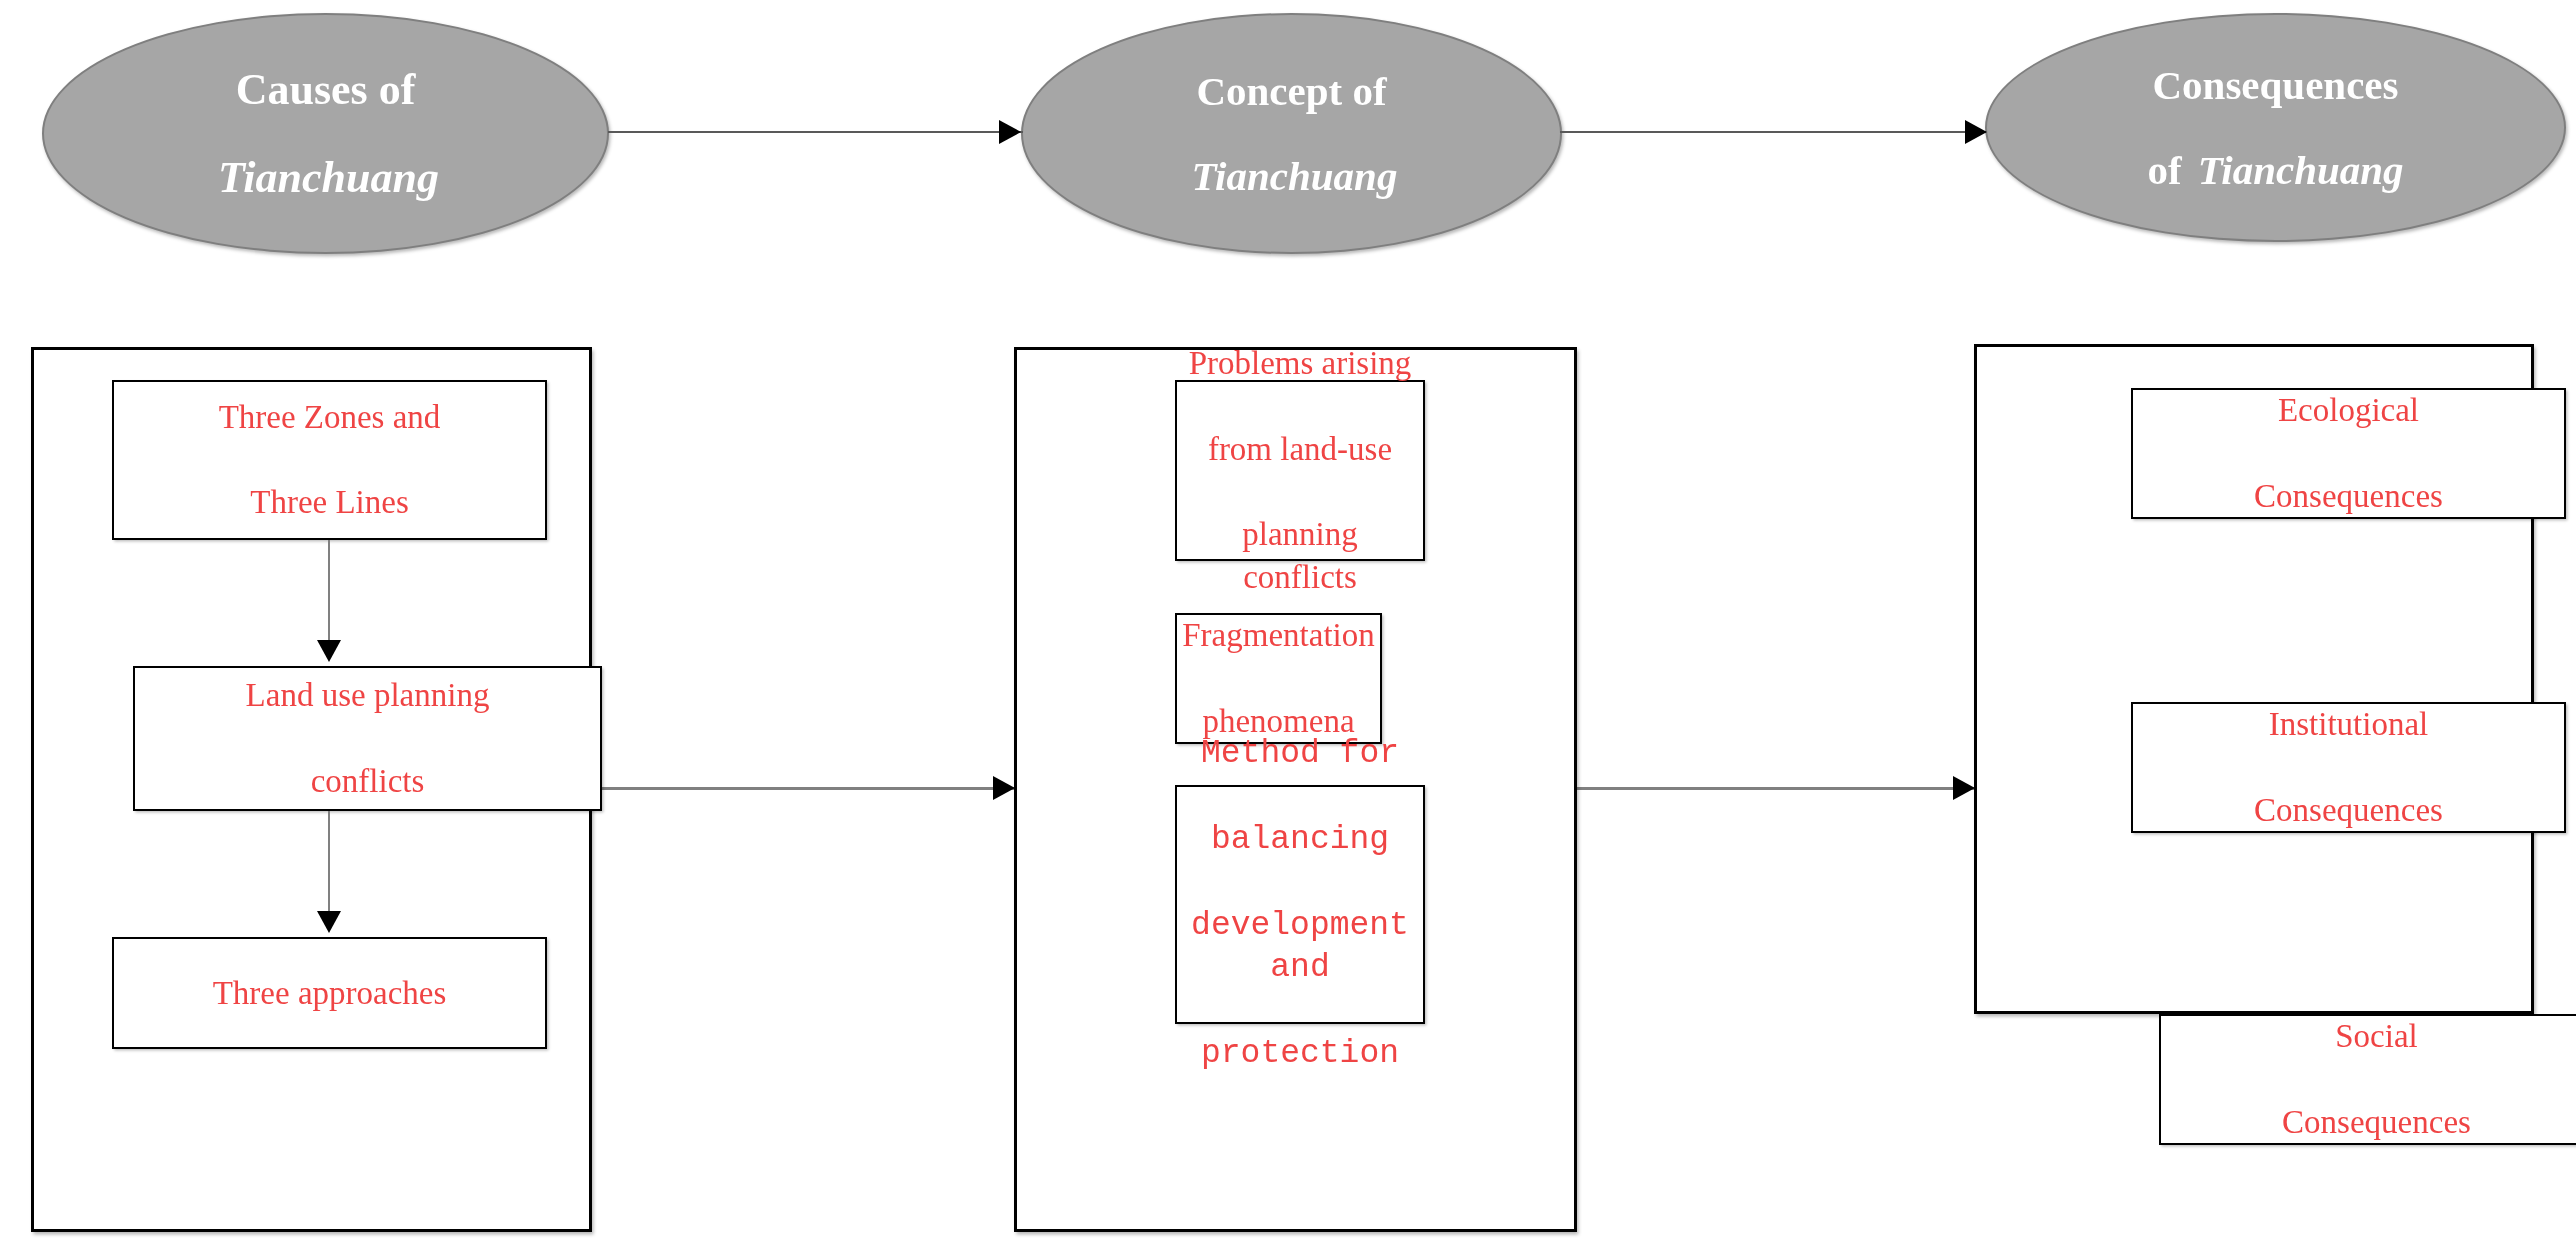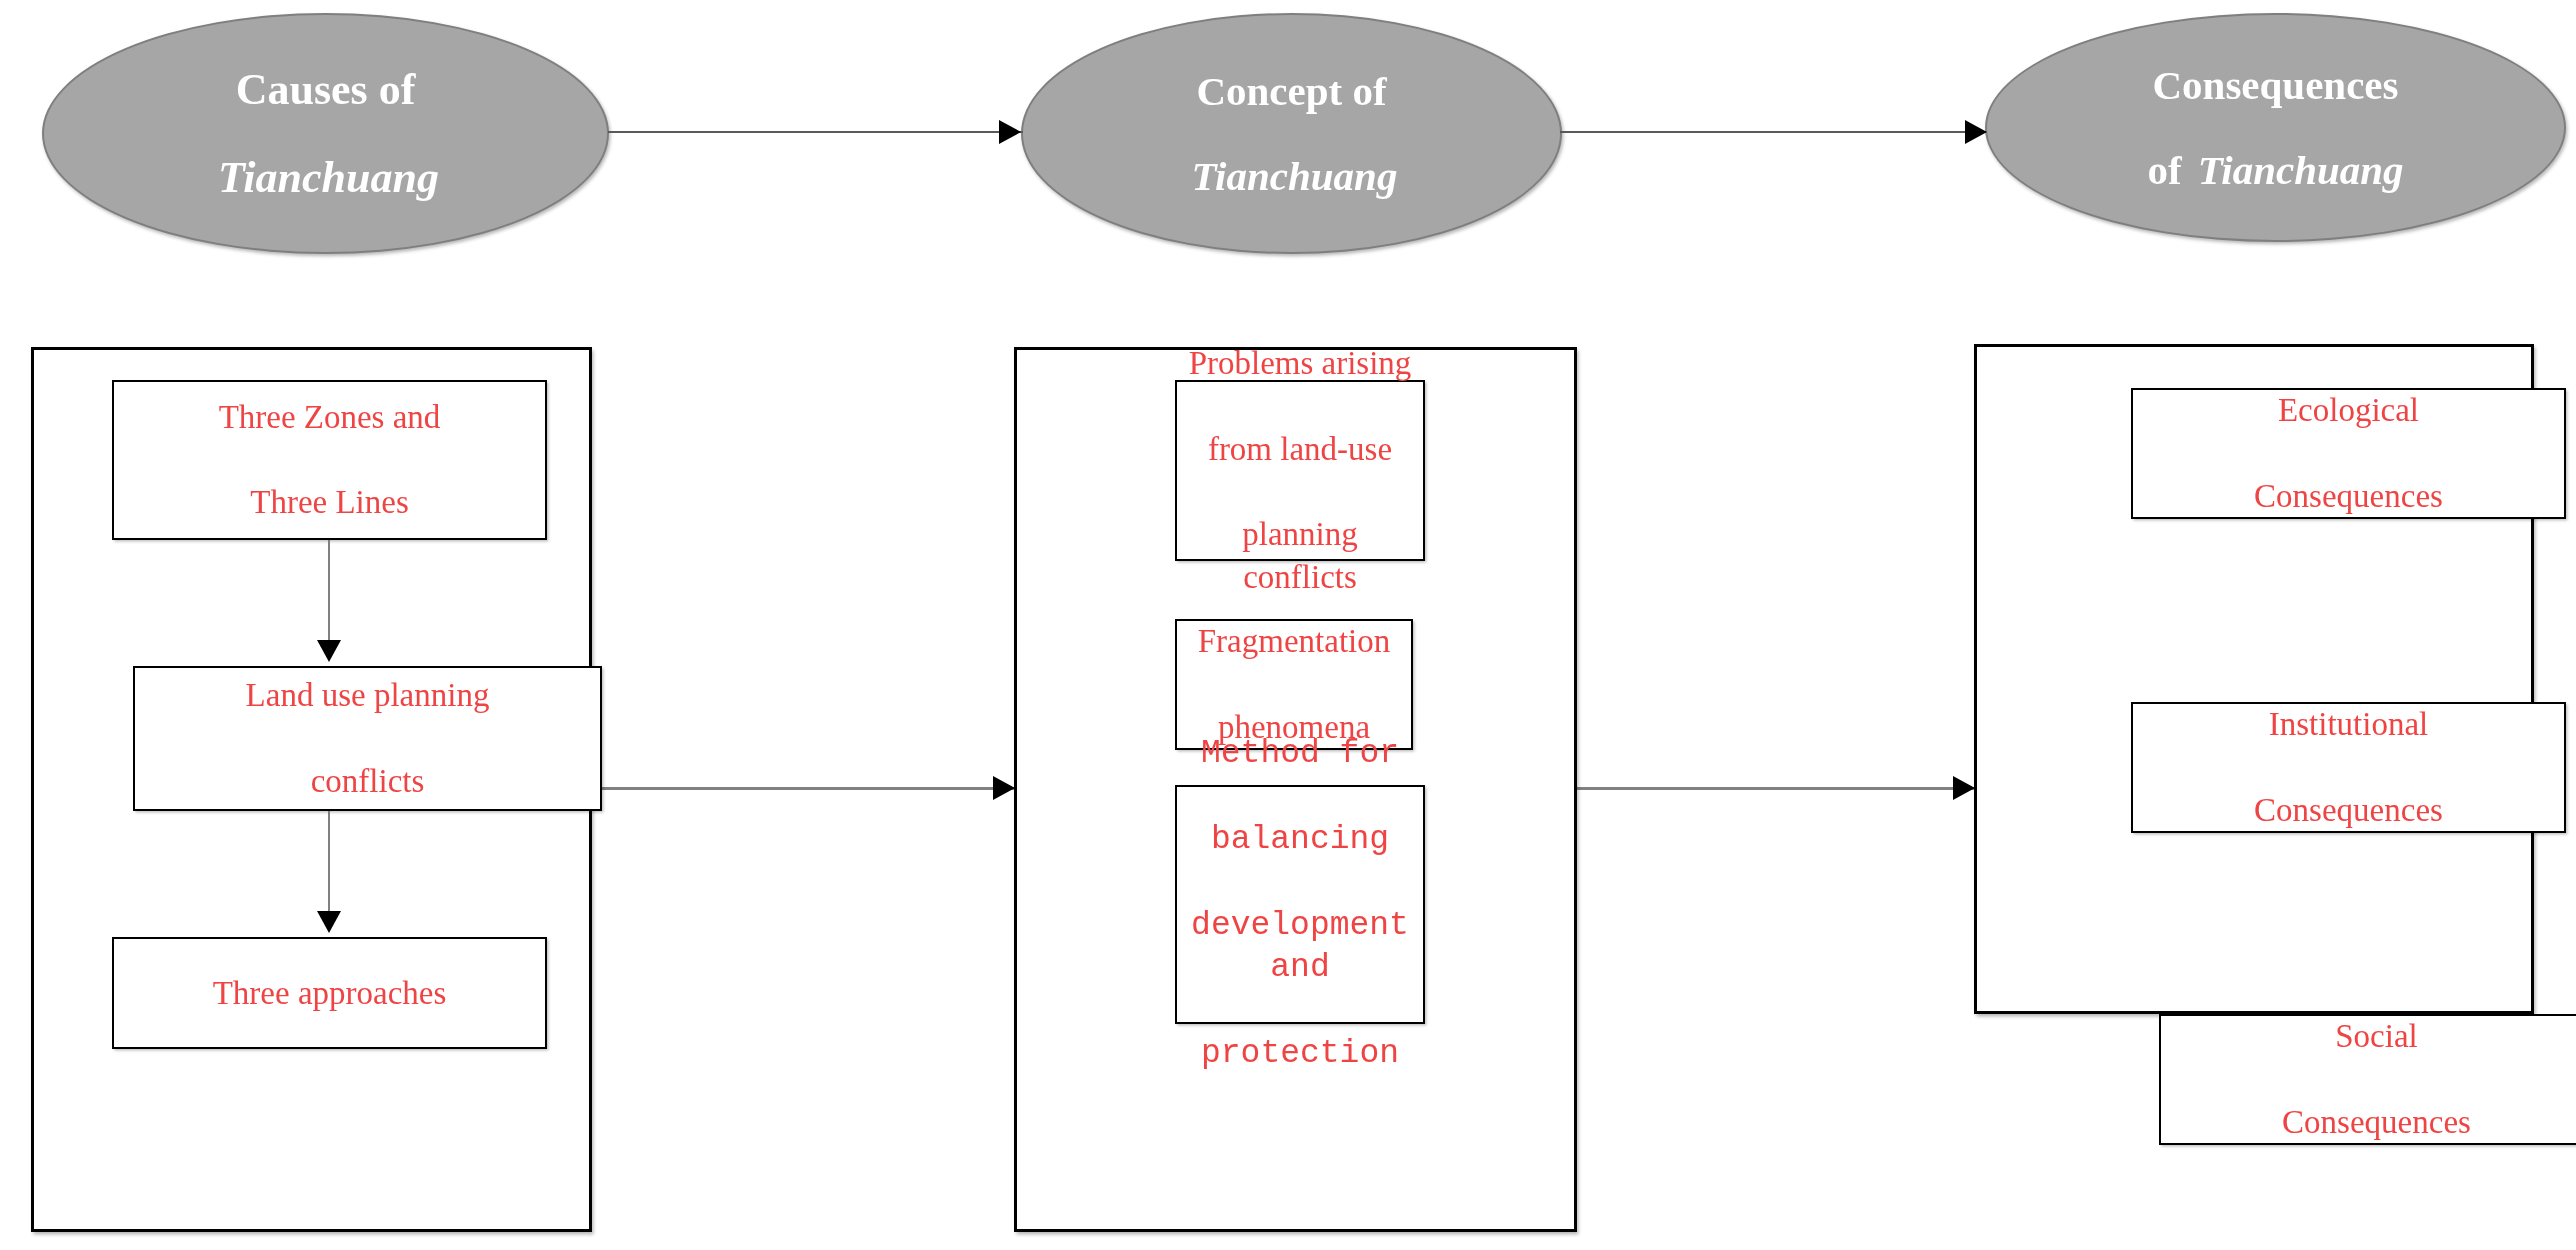--- a/index.html
+++ b/index.html
@@ -161,21 +161,21 @@
 
   <div class="panel" id="panel-concept">
     <div class="ibox" style="left:158px; top:30px; width:250px; height:181px;">
       <span>
         <span>Problems arising</span><br>
         <span>from land-use</span><br>
         <span>planning conflicts</span>
       </span>
     </div>
 
-    <div class="ibox" style="left:158px; top:269px; width:238px; height:131px;">
+    <div class="ibox" style="left:158px; top:263px; width:207px; height:131px;">
       <span>
         <span>Fragmentation</span><br>
         <span>phenomena</span>
       </span>
     </div>
 
     <div class="ibox" style="left:158px; top:435px; width:250px; height:239px;font-family:Liberation Mono, monospace;">
       <span>
         <span>Method for</span><br>
         <span>balancing</span><br>

